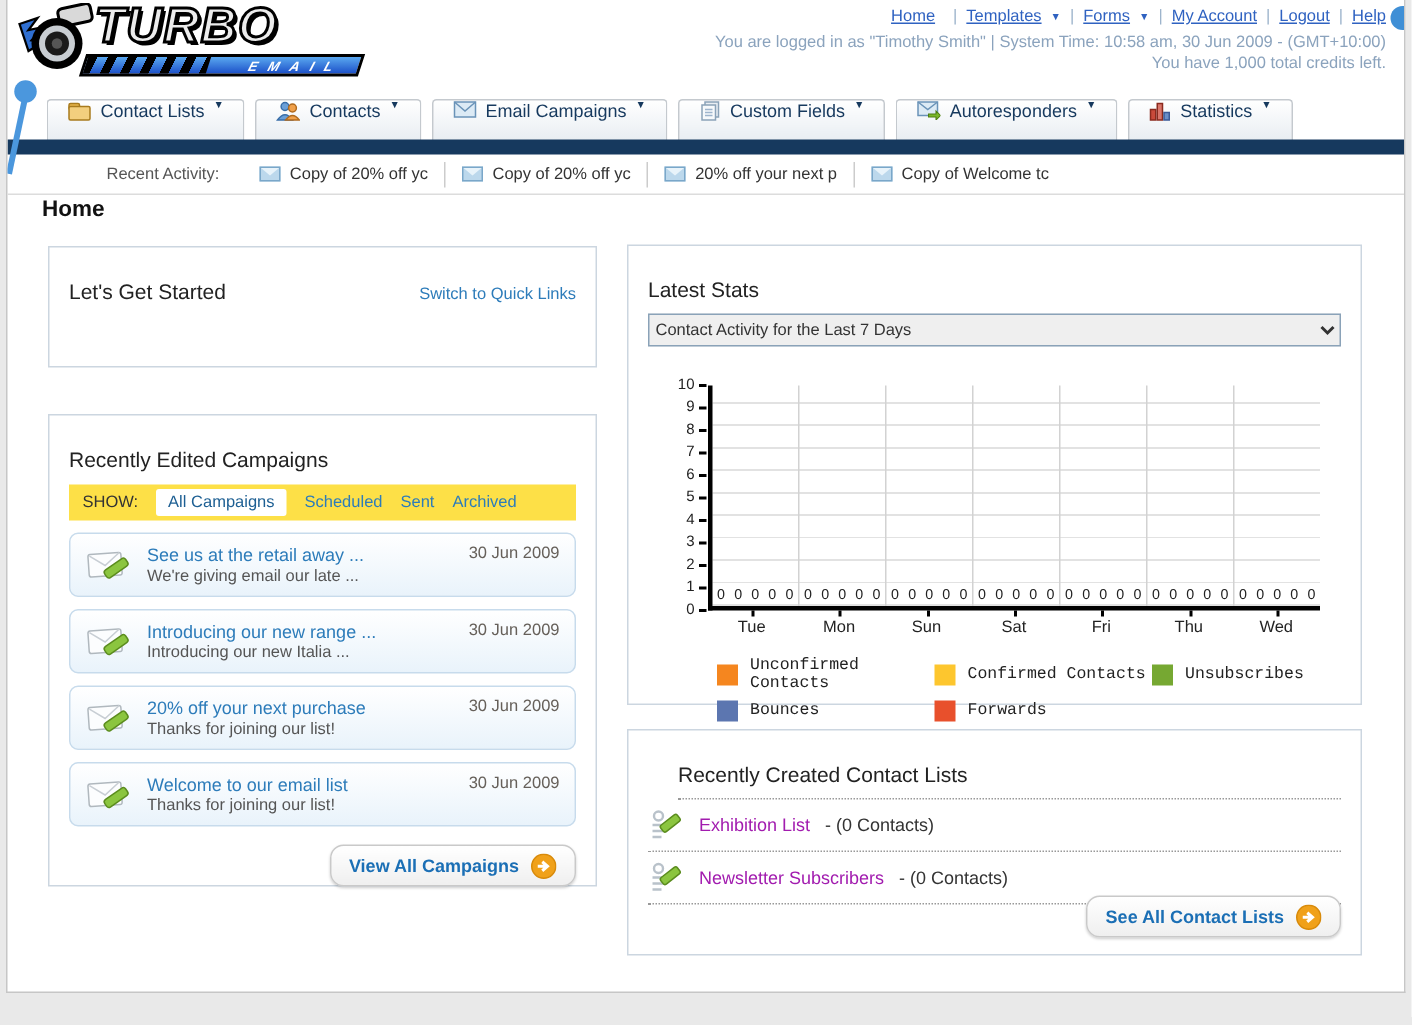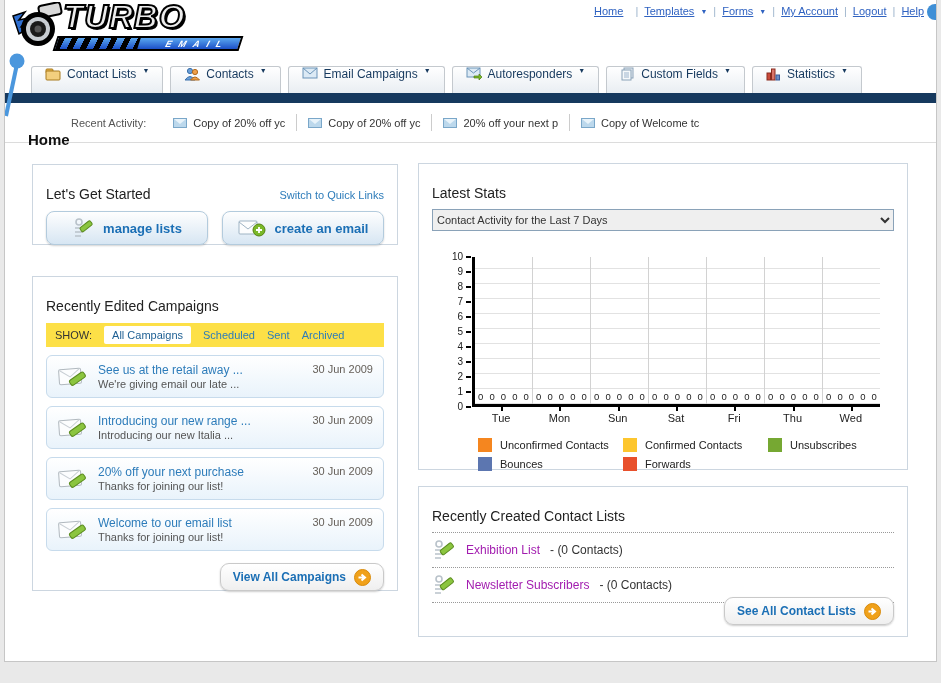--- a/index.html
+++ b/index.html
@@ -27,21 +27,21 @@
 
   
   .nav { position:absolute; top:66px; left:26px; display:flex; gap:7px; align-items:flex-end; }
   .tab { height:28px; padding:0 13px; display:flex; gap:6px; align-items:flex-start;
          background:linear-gradient(#ffffff,#e8edf2); border:1px solid #c4c9ce; border-bottom:none;
          border-radius:3px 3px 0 0; font-size:12px; color:#16395e; cursor:pointer; white-space:nowrap; }
   .tab .caret { color:#16395e; }
   .navy-bar { position:absolute; top:93px; left:0; width:100%; height:10px; background:#16395e; }
 
   
-  .activity { position:absolute; top:103px; left:0; width:100%; height:40px; border-bottom:1px solid #dcdcdc;
+  .activity { position:absolute; top:103px; left:0; width:100%; height:27px; border-bottom:1px solid #dcdcdc;
               display:flex; align-items:center; padding-left:66px; font-size:11px; color:#555;text-align:right; }
   .activity-label { margin-right:16px; }
   .activity-item { display:flex; align-items:center; gap:6px; padding:0 11px; height:17px;
                    border-right:1px solid #ccc; color:#333; cursor:pointer; white-space:nowrap; }
   .activity-item:last-child { border-right:none; }
   .env-sm { width:14px; height:10px; background:#bcd8ec; border:1px solid #7aa7c9; position:relative; flex:none; }
   .env-sm::before { content:""; position:absolute; left:0; top:0; border-left:6px solid transparent;
                    border-right:6px solid transparent; border-top:5px solid #e8f3fa; }
 
   
@@ -90,24 +90,24 @@
   .chart-col { flex:1; position:relative; border-right:1px solid #d2d2d2; }
   .chart-col:last-child { border-right:none; }
   .zero-row { position:absolute; bottom:2px; left:0; right:0; display:flex; justify-content:space-around; }
   .zero { font-size:9.5px; color:#222; }
   .x-row { display:flex; width:408px; margin-left:40px; padding-top:5px; }
   .xlab { flex:1; text-align:center; font-size:11px; color:#222; position:relative; }
   .xlab::before { content:""; position:absolute; top:-5px; left:50%; width:2px; height:4px; background:#000; }
   .legend { margin:14px 0 0 46px; display:grid; grid-template-columns:repeat(3,145px); row-gap:5px; }
   .legend-item { display:flex; align-items:center; gap:8px; }
   .swatch { width:14px; height:14px; flex:none; }
-  .legend-label { font-size:11px; color:#222; }
+  .legend-label { font-size:11px; color:#222;font-family:Liberation Mono, monospace; }
 
   .panel-lists { left:413px; top:486px; width:490px; height:151px; }
-  .dotted { border-bottom:1px dotted #999; }
+  .dotted { border-bottom:1px dotted #999;margin-left:20px; }
   .list-item { display:flex; align-items:center; gap:10px; height:35px; border-bottom:1px dotted #999;
                font-size:12px; cursor:pointer; }
   .list-name { color:#a21caf; cursor:pointer; }
   .list-detail { color:#333; }
   .see-all { position:absolute; right:13px; bottom:11px; }
 
   .icon { flex:none; display:inline-block; }
 </style>
 </head>
 <body>
@@ -140,20 +140,24 @@
       <span class="caret">▼</span>
       <span class="sep">|</span>
     <a>My Account</a>
       <span class="sep">|</span>
     <a>Logout</a>
       <span class="sep">|</span>
     <a>Help</a>
   </div>
   <div class="help-bubble"></div>
 
+  <div class="login-info">
+    <div>You are logged in as "Timothy Smith" | System Time: 10:58 am, 30 Jun 2009 - (GMT+10:00)</div>
+    <div>You have 1,000 total credits left.</div>
+  </div>
 
   <div class="nav">
     <div class="tab">
       <svg class="icon" width="16" height="14" viewBox="0 0 16 14">
         <rect x="1" y="2" width="7" height="4" rx="1" fill="#e8b64c" stroke="#a87b1e"></rect>
         <rect x="1" y="4" width="14" height="9" rx="1" fill="#f3cf7e" stroke="#a87b1e"></rect>
       </svg>
       <span>Contact Lists</span>
         <span class="caret">▼</span>
     </div>
@@ -166,40 +170,40 @@
       </svg>
       <span>Contacts</span>
         <span class="caret">▼</span>
     </div>
     <div class="tab">
       <svg class="icon" width="16" height="12" viewBox="0 0 16 12">
         <rect x="1" y="1" width="14" height="10" fill="#dceaf5" stroke="#6a93b8"></rect>
         <path d="M1 1 L8 7 L15 1" fill="none" stroke="#6a93b8"></path>
       </svg>
       <span>Email Campaigns</span>
-        <span class="caret">▼</span>
-    </div>
-    <div class="tab">
-      <svg class="icon" width="16" height="13" viewBox="0 0 16 13">
-        <rect x="1" y="1" width="13" height="9" fill="#dceaf5" stroke="#6a93b8"></rect>
-        <path d="M1 1 L7.5 6 L14 1" fill="none" stroke="#6a93b8"></path>
-        <path d="M8 9 l5 0 l0 -2 l3 3 l-3 3 l0 -2 l-5 0 Z" fill="#7ab829" stroke="#4d7d12" stroke-width="0.7"></path>
-      </svg>
-      <span>Autoresponders</span>
         <span class="caret">▼</span>
     </div>
     <div class="tab">
       <svg class="icon" width="15" height="14" viewBox="0 0 15 14">
         <rect x="4" y="1" width="9" height="10" fill="#e9eef3" stroke="#8aa2b8"></rect>
         <rect x="2" y="3" width="9" height="10" fill="#f6f9fb" stroke="#8aa2b8"></rect>
         <line x1="4" y1="6" x2="9" y2="6" stroke="#9db4cc"></line>
         <line x1="4" y1="8" x2="9" y2="8" stroke="#9db4cc"></line>
         <line x1="4" y1="10" x2="9" y2="10" stroke="#9db4cc"></line>
       </svg>
       <span>Custom Fields</span>
+        <span class="caret">▼</span>
+    </div>
+    <div class="tab">
+      <svg class="icon" width="16" height="13" viewBox="0 0 16 13">
+        <rect x="1" y="1" width="13" height="9" fill="#dceaf5" stroke="#6a93b8"></rect>
+        <path d="M1 1 L7.5 6 L14 1" fill="none" stroke="#6a93b8"></path>
+        <path d="M8 9 l5 0 l0 -2 l3 3 l-3 3 l0 -2 l-5 0 Z" fill="#7ab829" stroke="#4d7d12" stroke-width="0.7"></path>
+      </svg>
+      <span>Autoresponders</span>
         <span class="caret">▼</span>
     </div>
     <div class="tab">
       <svg class="icon" width="15" height="14" viewBox="0 0 15 14">
         <rect x="1" y="6" width="3.5" height="7" fill="#c94a3a" stroke="#8a2a1e"></rect>
         <rect x="5.5" y="2" width="3.5" height="11" fill="#d9756a" stroke="#8a2a1e"></rect>
         <rect x="10" y="8" width="3.5" height="5" fill="#6a8fc8" stroke="#3a5a98"></rect>
       </svg>
       <span>Statistics</span>
         <span class="caret">▼</span>
@@ -232,39 +236,20 @@
     <circle cx="16" cy="9" r="7.5" fill="#4b97dd"></circle>
   </svg>
 
   <div class="page-title">Home</div>
 
   <div class="panel panel-get-started">
     <div class="gs-head">
       <span class="panel-title">Let's Get Started</span>
       <a class="gs-link">Switch to Quick Links</a>
     </div>
-    <div class="gs-buttons">
-      <div class="big-btn">
-        <svg class="icon" width="22" height="22" viewBox="0 0 22 22">
-          <circle cx="7" cy="5" r="3" fill="none" stroke="#b9c2ca" stroke-width="1.6"></circle>
-          <path d="M3 11 h8 M3 15 h8 M3 19 h6" stroke="#b9c2ca" stroke-width="1.6" fill="none"></path>
-          <rect x="8" y="7" width="13" height="5" rx="1.5" fill="#8bc53f" stroke="#5b8c1e" transform="rotate(-38 14 10)"></rect>
-        </svg>
-        <span>manage lists</span>
-      </div>
-      <div class="big-btn">
-        <svg class="icon" width="28" height="20" viewBox="0 0 28 20">
-          <rect x="1" y="3" width="18" height="13" rx="1" fill="#fcfdfe" stroke="#9fb4c4"></rect>
-          <path d="M1 4 L10 11 L19 4" fill="none" stroke="#9fb4c4"></path>
-          <circle cx="21" cy="12" r="6" fill="#7ab829" stroke="#558412"></circle>
-          <path d="M21 9 v6 M18 12 h6" stroke="#fff" stroke-width="1.8"></path>
-        </svg>
-        <span>create an email</span>
-      </div>
-    </div>
   </div>
 
   <div class="panel panel-campaigns">
     <div class="panel-title">Recently Edited Campaigns</div>
     <div class="show-bar">
       <span>SHOW:</span>
       <span class="filter active">All Campaigns</span>
       <span class="filter">Scheduled</span>
       <span class="filter">Sent</span>
       <span class="filter">Archived</span>

